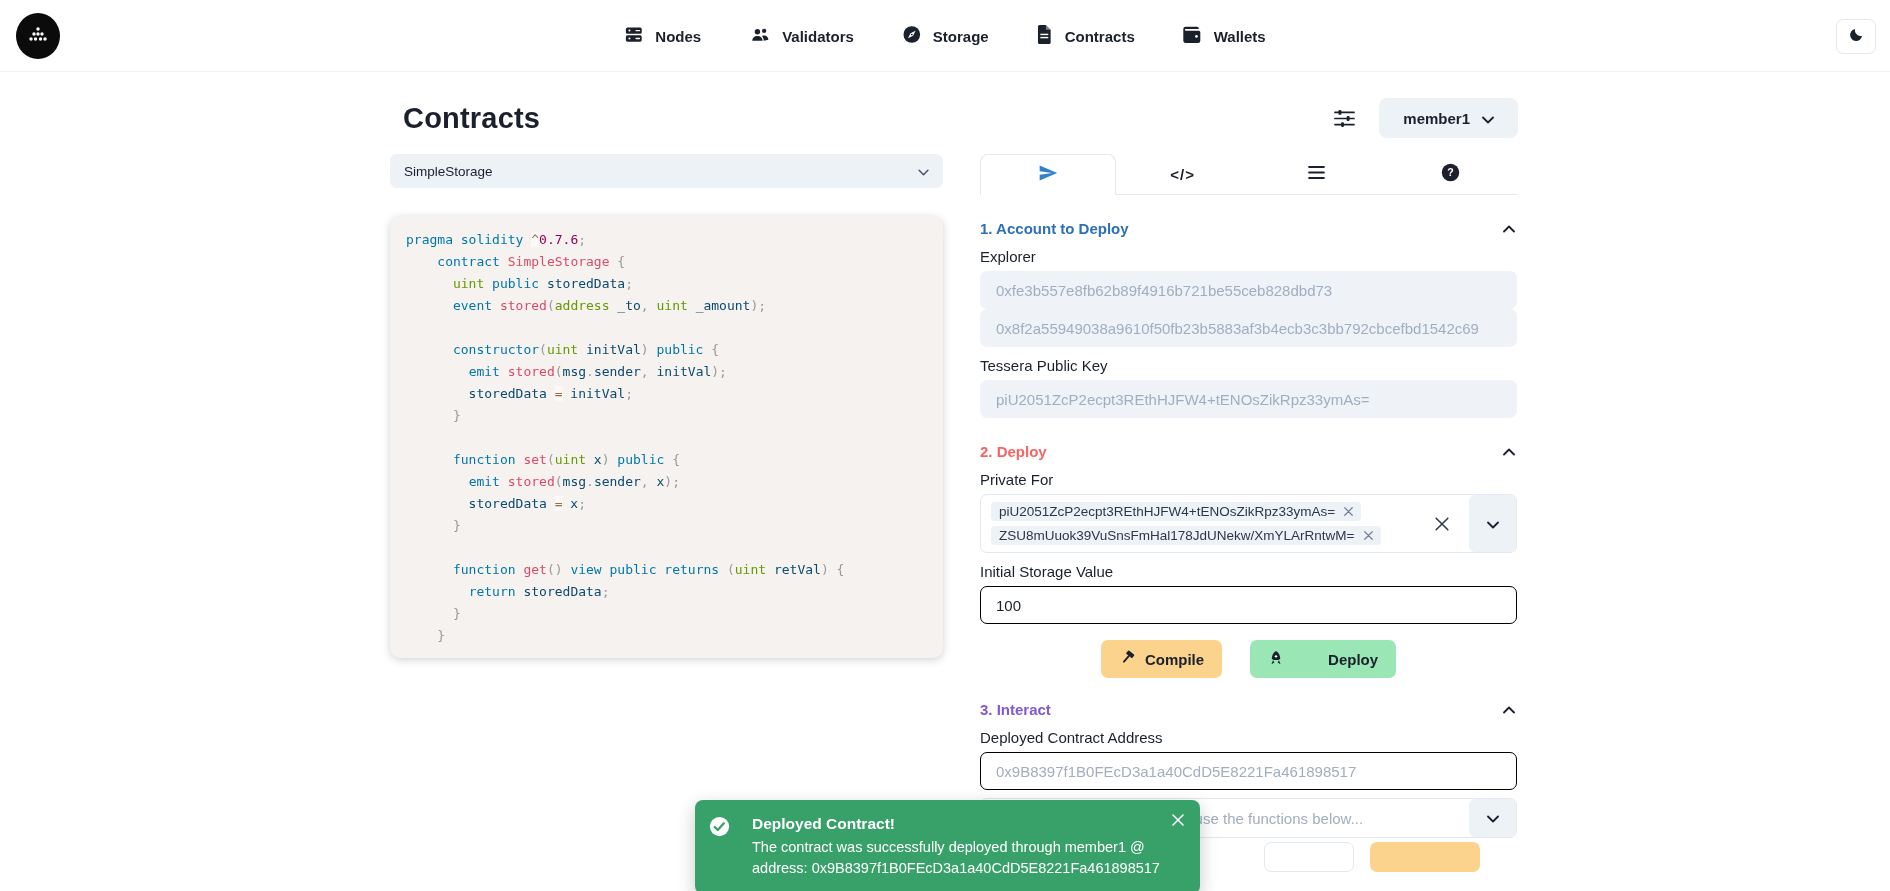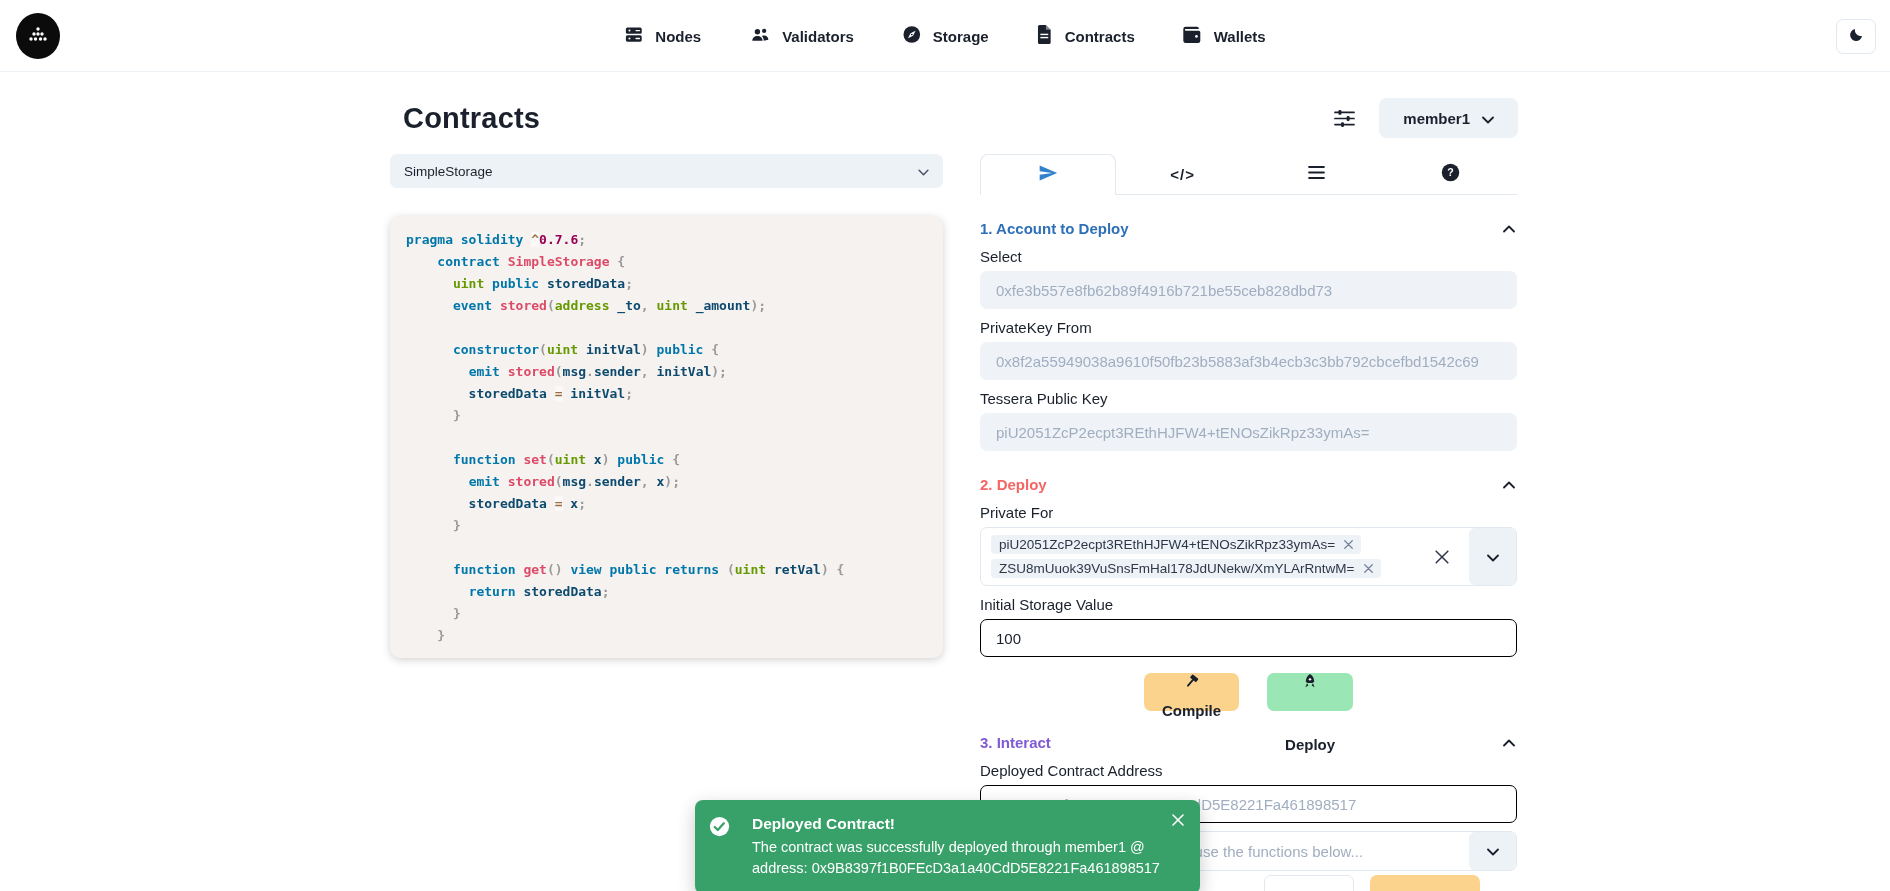--- a/index.html
+++ b/index.html
@@ -36,21 +36,21 @@
 
   
   .contract-select { height:34px; background:#edf2f7; border-radius:7px; display:flex;
     align-items:center; justify-content:space-between; padding:0 14px; font-size:13.5px;
     color:#1a202c; cursor:pointer; }
 
   
   .editor { margin-top:28px; height:442px; background:#f5f2f0; border-radius:10px;
     padding:13px 16px; box-shadow:0 2px 8px rgba(0,0,0,.18); overflow:hidden;
     font-family:"DejaVu Sans Mono", monospace; font-size:13px; line-height:22px; }
-  .code-line { white-space:pre;font-weight:bold; }
+  .code-line { white-space:pre; }
   .tok-kw  { color:#0077aa; }
   .tok-bi  { color:#669900; }
   .tok-fn  { color:#dd4a68; }
   .tok-num { color:#990055; }
   .tok-op  { color:#9a6e3a; background:rgba(255,255,255,.55); }
   .tok-p   { color:#999; }
   .tok-pl  { color:#0c4a6e; }
 
   
   .tabs { display:flex; height:41px; border-bottom:1px solid #e2e8f0; }
@@ -80,21 +80,21 @@
   .ms-tag { align-self:flex-start; display:flex; align-items:center; gap:9px; background:#edf2f7;
     border-radius:4px; padding:2px 8px; font-size:13.5px; color:#2d3748; }
   .ms-tag svg { cursor:pointer; }
   .ms-clear { width:54px; display:flex; align-items:center; justify-content:center; cursor:pointer; }
   .ms-dd { width:47px; background:#edf2f7; border-radius:6px; margin:0; display:flex;
     align-items:center; justify-content:center; cursor:pointer; }
 
   
   .btn-row { margin-top:16px; display:flex; justify-content:center; gap:28px; }
   .action-btn { height:38px; padding:0 18px; border:none; border-radius:7px; font-family:inherit;
-    font-size:15px; font-weight:700; color:#1a202c; display:flex; align-items:center; gap:9px; cursor:pointer;flex-direction:column; }
+    font-size:15px; font-weight:700; color:#1a202c; display:flex; align-items:center; gap:9px; cursor:pointer; }
   .compile { background:var(--compile-bg,#fbd38d); }
   .deploy  { background:var(--deploy-bg,#9ae6b4);gap:44px; }
 
   
   .fn-select { margin-top:8px; height:40px; border:1px solid #e2e8f0; border-radius:7px;
     display:flex; align-items:stretch; overflow:hidden; }
   .fn-select .ph { flex:1; display:flex; align-items:center; padding:0 16px; font-size:15px;
     color:#a0aec0; white-space:nowrap; overflow:hidden; }
   .fn-select .dd { width:47px; background:#edf2f7; border-radius:6px; display:flex;
     align-items:center; justify-content:center; cursor:pointer; }
@@ -298,24 +298,23 @@
         <span>1. Account to Deploy</span>
         <button class="collapse-btn">
           <span>
             <svg width="12" height="8" viewBox="0 0 12 8" fill="none" stroke="#1a202c" stroke-width="1.8" stroke-linecap="round" stroke-linejoin="round">
                 <path d="M1 6.5l5-5 5 5"></path>
               </svg>
           </span>
         </button>
       </div>
 
-      <div class="field-label">Select</div>
+      <div class="field-label">Explorer</div>
       <input class="filled-input" readonly="" value="0xfe3b557e8fb62b89f4916b721be55ceb828dbd73" style="">
 
-      <div class="field-label">PrivateKey From</div>
       <input class="filled-input" readonly="" value="0x8f2a55949038a9610f50fb23b5883af3b4ecb3c3bb792cbcefbd1542c69" style="">
 
       <div class="field-label">Tessera Public Key</div>
       <input class="filled-input" readonly="" value="piU2051ZcP2ecpt3REthHJFW4+tENOsZikRpz33ymAs=" style="">
 
       
       <div class="section-head sh-2">
         <span>2. Deploy</span>
         <button class="collapse-btn">
           <span>

